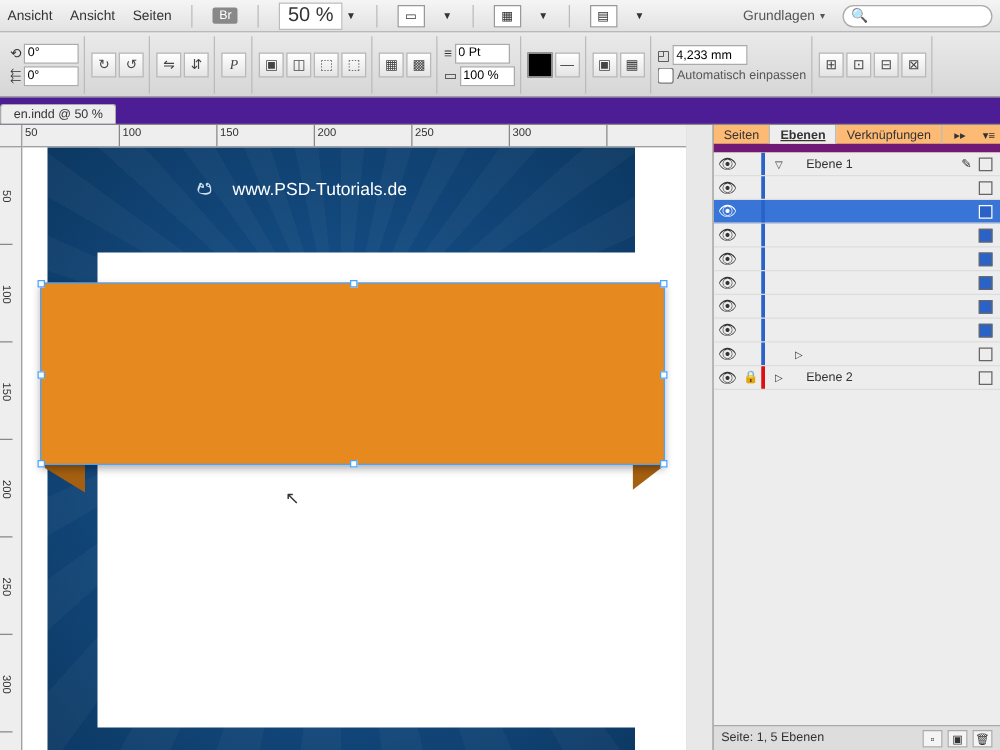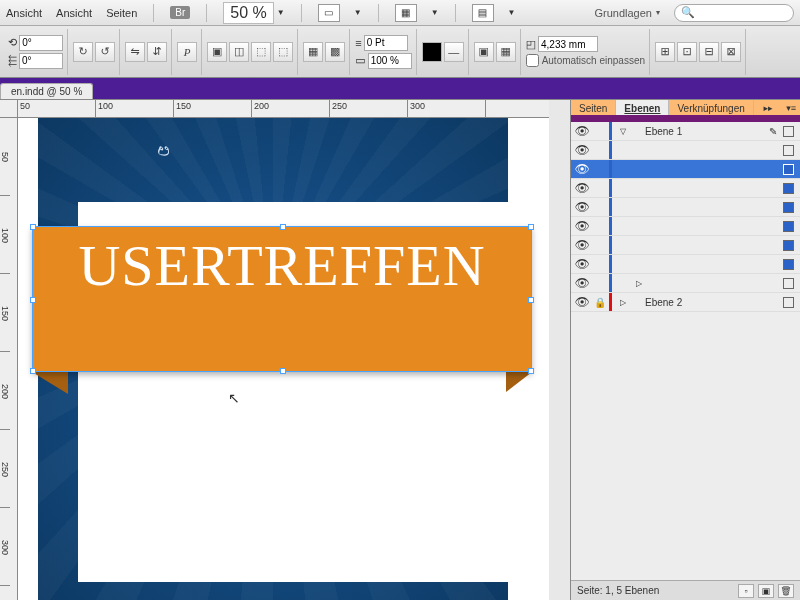--- a/index.html
+++ b/index.html
@@ -208,26 +208,26 @@
         <div class="tick">150</div>
         <div class="tick">200</div>
         <div class="tick">250</div>
         <div class="tick">300</div>
       </div>
     <div class="canvas">
       <div class="page-bg">
         <div class="rays"></div>
         <div class="logo-row">
           <span class="butterfly">ᳩ</span>
+          <span>www.PSD-Tutorials.de</span>
         </div>
         <div class="white-block"></div>
         <div class="orange-shadow-l"></div>
         <div class="orange-shadow-r"></div>
         <div class="orange-banner">
-          <div class="t1">USERTREFFEN</div>
         </div>
       </div>
 
       <div class="sel-box" style="top:108px;left:14px;width:500px;height:146px;">
         <div class="sel-handle" style="top:-3px;left:-3px"></div>
         <div class="sel-handle" style="top:-3px;left:247px"></div>
         <div class="sel-handle" style="top:-3px;right:-3px"></div>
         <div class="sel-handle" style="top:70px;left:-3px"></div>
         <div class="sel-handle" style="top:70px;right:-3px"></div>
         <div class="sel-handle" style="bottom:-3px;left:-3px"></div>

